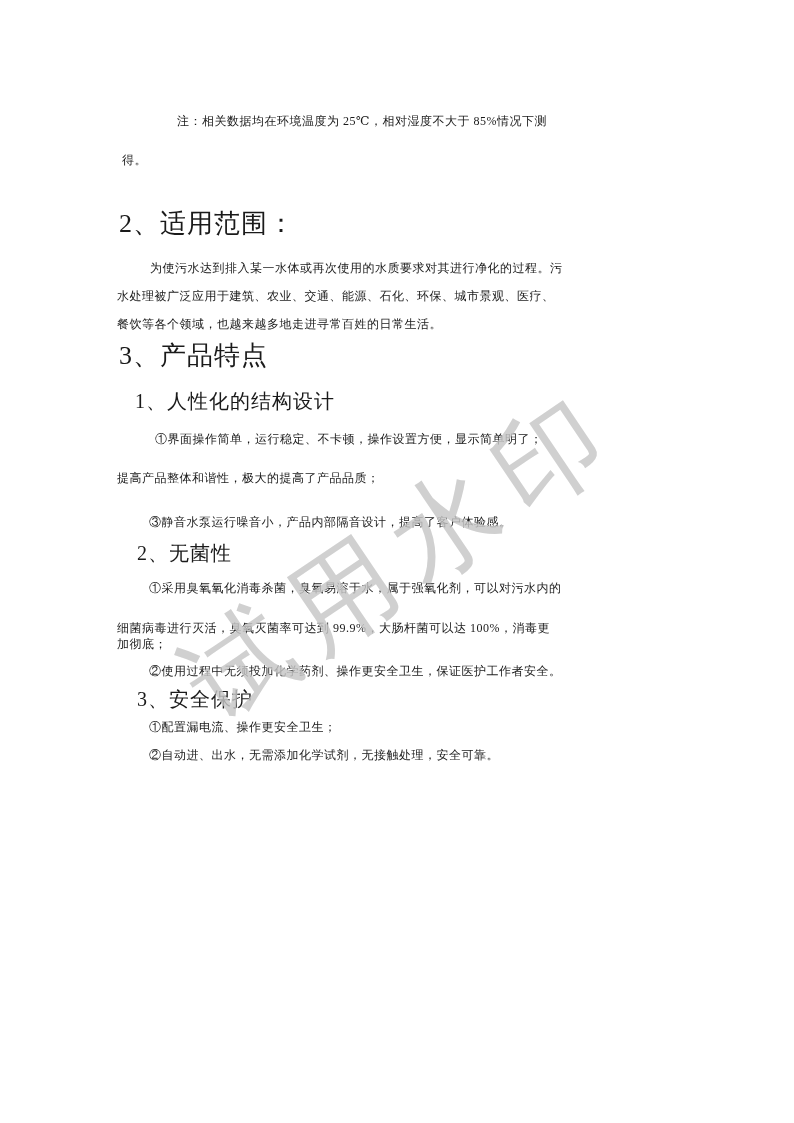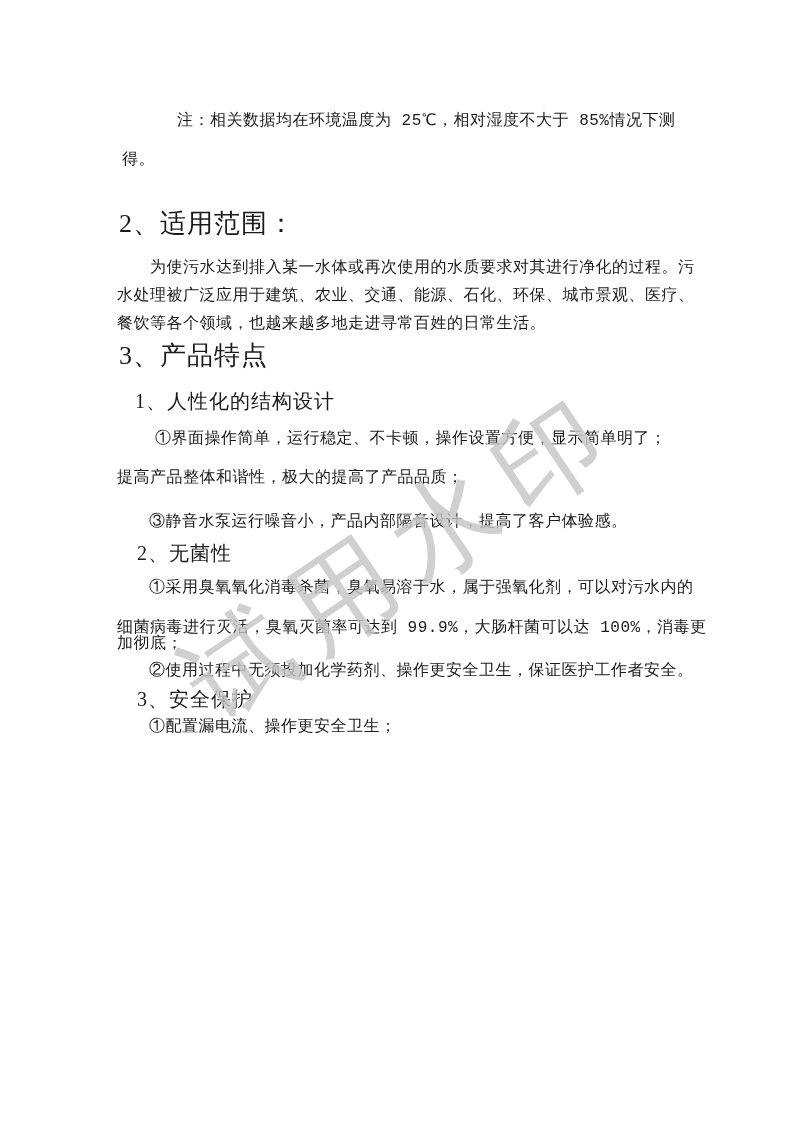--- a/index.html
+++ b/index.html
@@ -11,25 +11,24 @@
     position: relative;
     width: 794px;
     height: 1123px;
     background: #ffffff;
     overflow: hidden;
     font-family: "Liberation Serif", "DejaVu Serif", serif;
     color: #1a1a1a;
   }
   .line {
     position: absolute;
-    font-size: 16px;
+    font-size: 12px;
     line-height: 20px;
     white-space: nowrap;
     letter-spacing: 0.5px;
-    font-family: Liberation Mono, monospace;
   }
   .heading-lg {
     position: absolute;
     font-size: 26px;
     line-height: 32px;
     white-space: nowrap;
     letter-spacing: 1px;
   }
   .heading-md {
     position: absolute;
@@ -77,14 +76,15 @@
   <div class="line" style="left:149px; top:512px;">③静音水泵运行噪音小，产品内部隔音设计，提高了客户体验感。</div>
 
   <div class="heading-md" style="left:137px; top:540px;">2、无菌性</div>
   <div class="line" style="left:149px; top:578px;">①采用臭氧氧化消毒杀菌，臭氧易溶于水，属于强氧化剂，可以对污水内的</div>
   <div class="line" style="left:117px; top:606px;margin-top:12px;">细菌病毒进行灭活，臭氧灭菌率可达到 99.9%，大肠杆菌可以达 100%，消毒更</div>
   <div class="line" style="left:117px; top:634px;">加彻底；</div>
   <div class="line" style="left:149px; top:661px;">②使用过程中无须投加化学药剂、操作更安全卫生，保证医护工作者安全。</div>
 
   <div class="heading-md" style="left:137px; top:686px;">3、安全保护</div>
   <div class="line" style="left:149px; top:717px;">①配置漏电流、操作更安全卫生；</div>
+  <div class="line" style="left:149px; top:745px;">②自动进、出水，无需添加化学试剂，无接触处理，安全可靠。</div>
 
 </div>
 
 </body></html>

